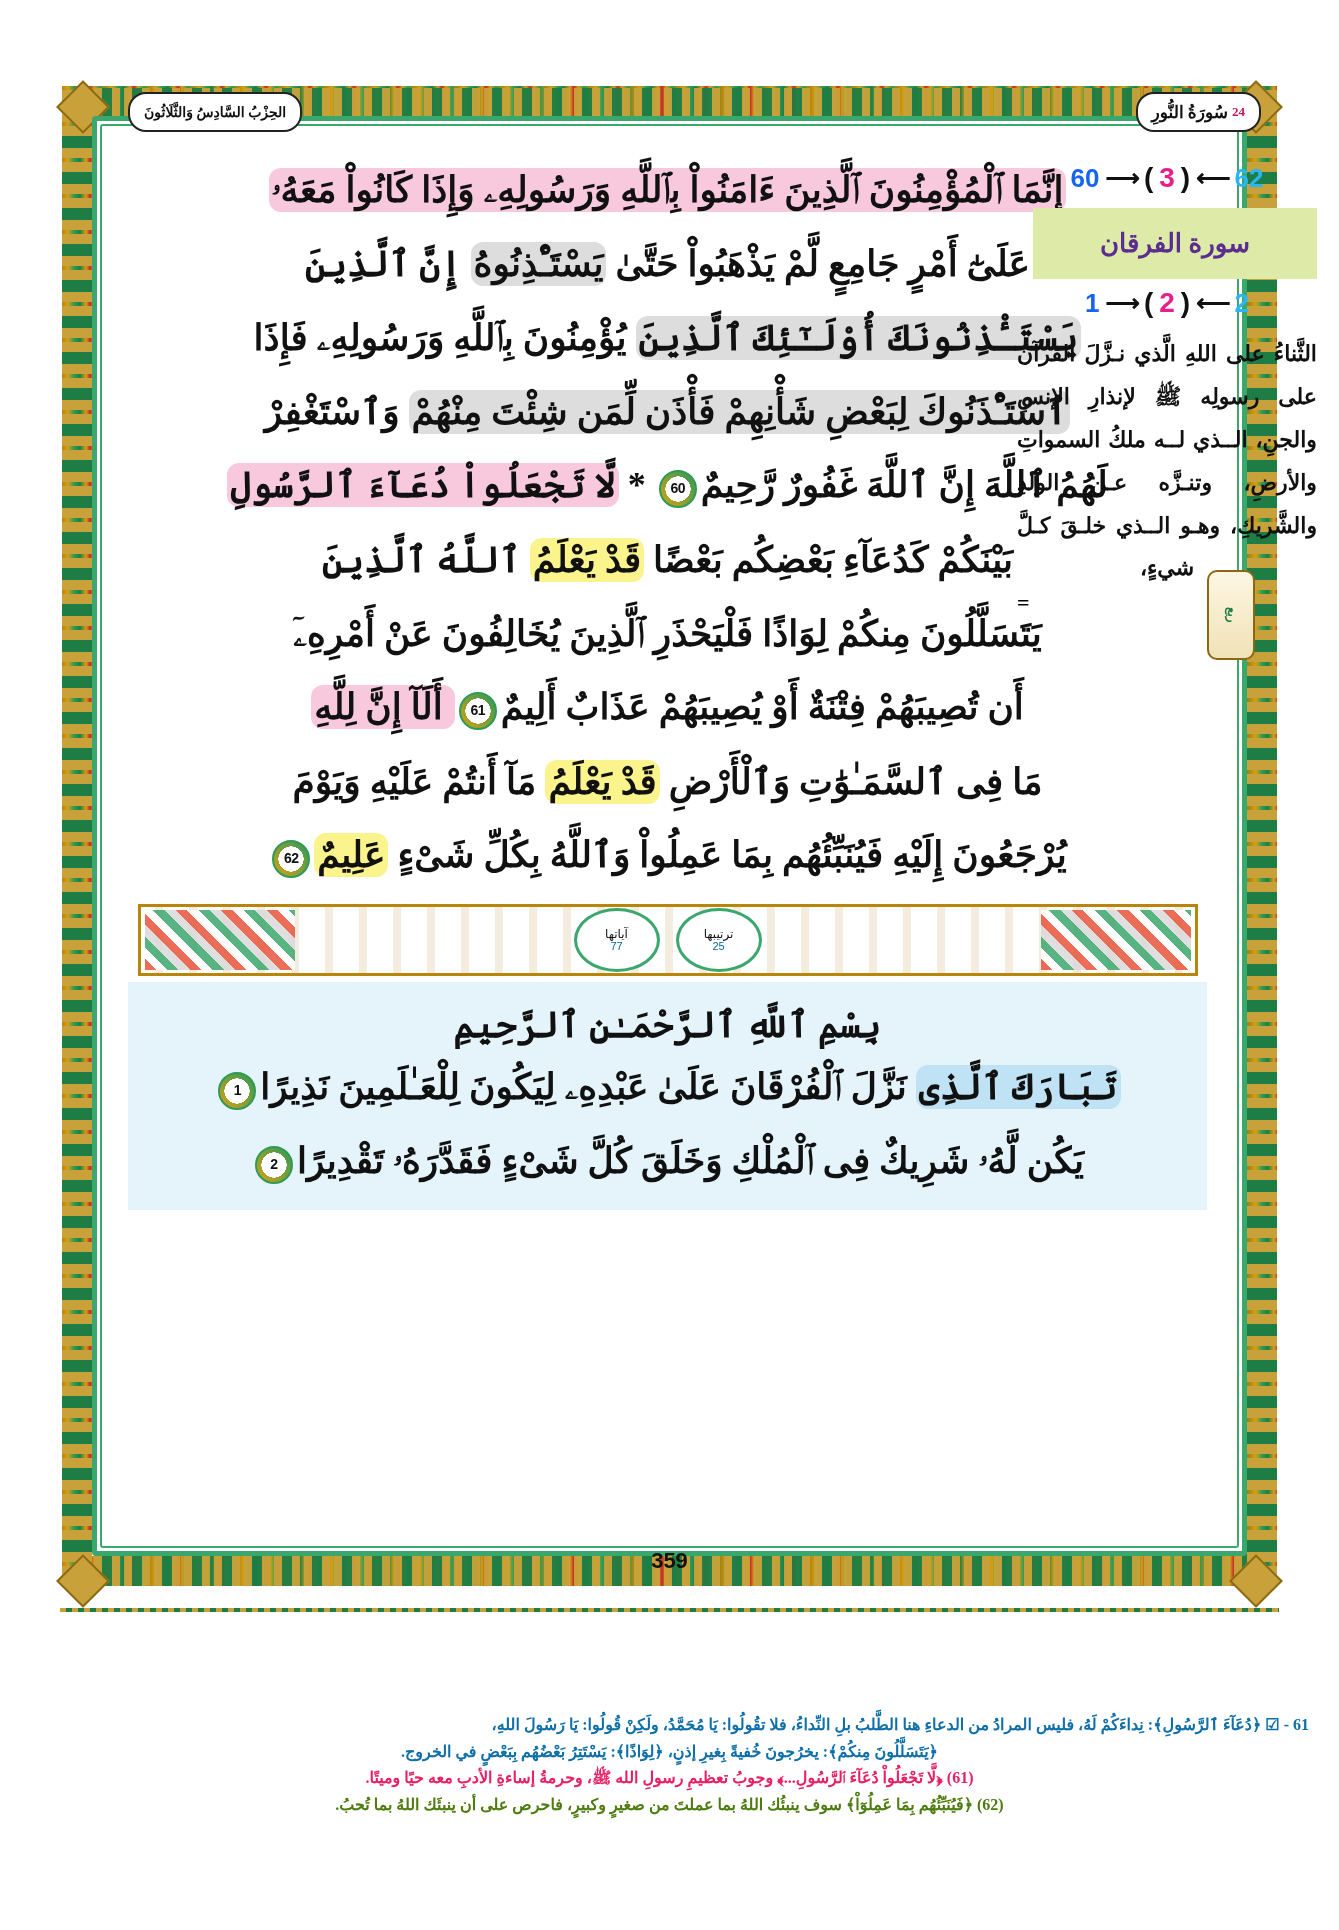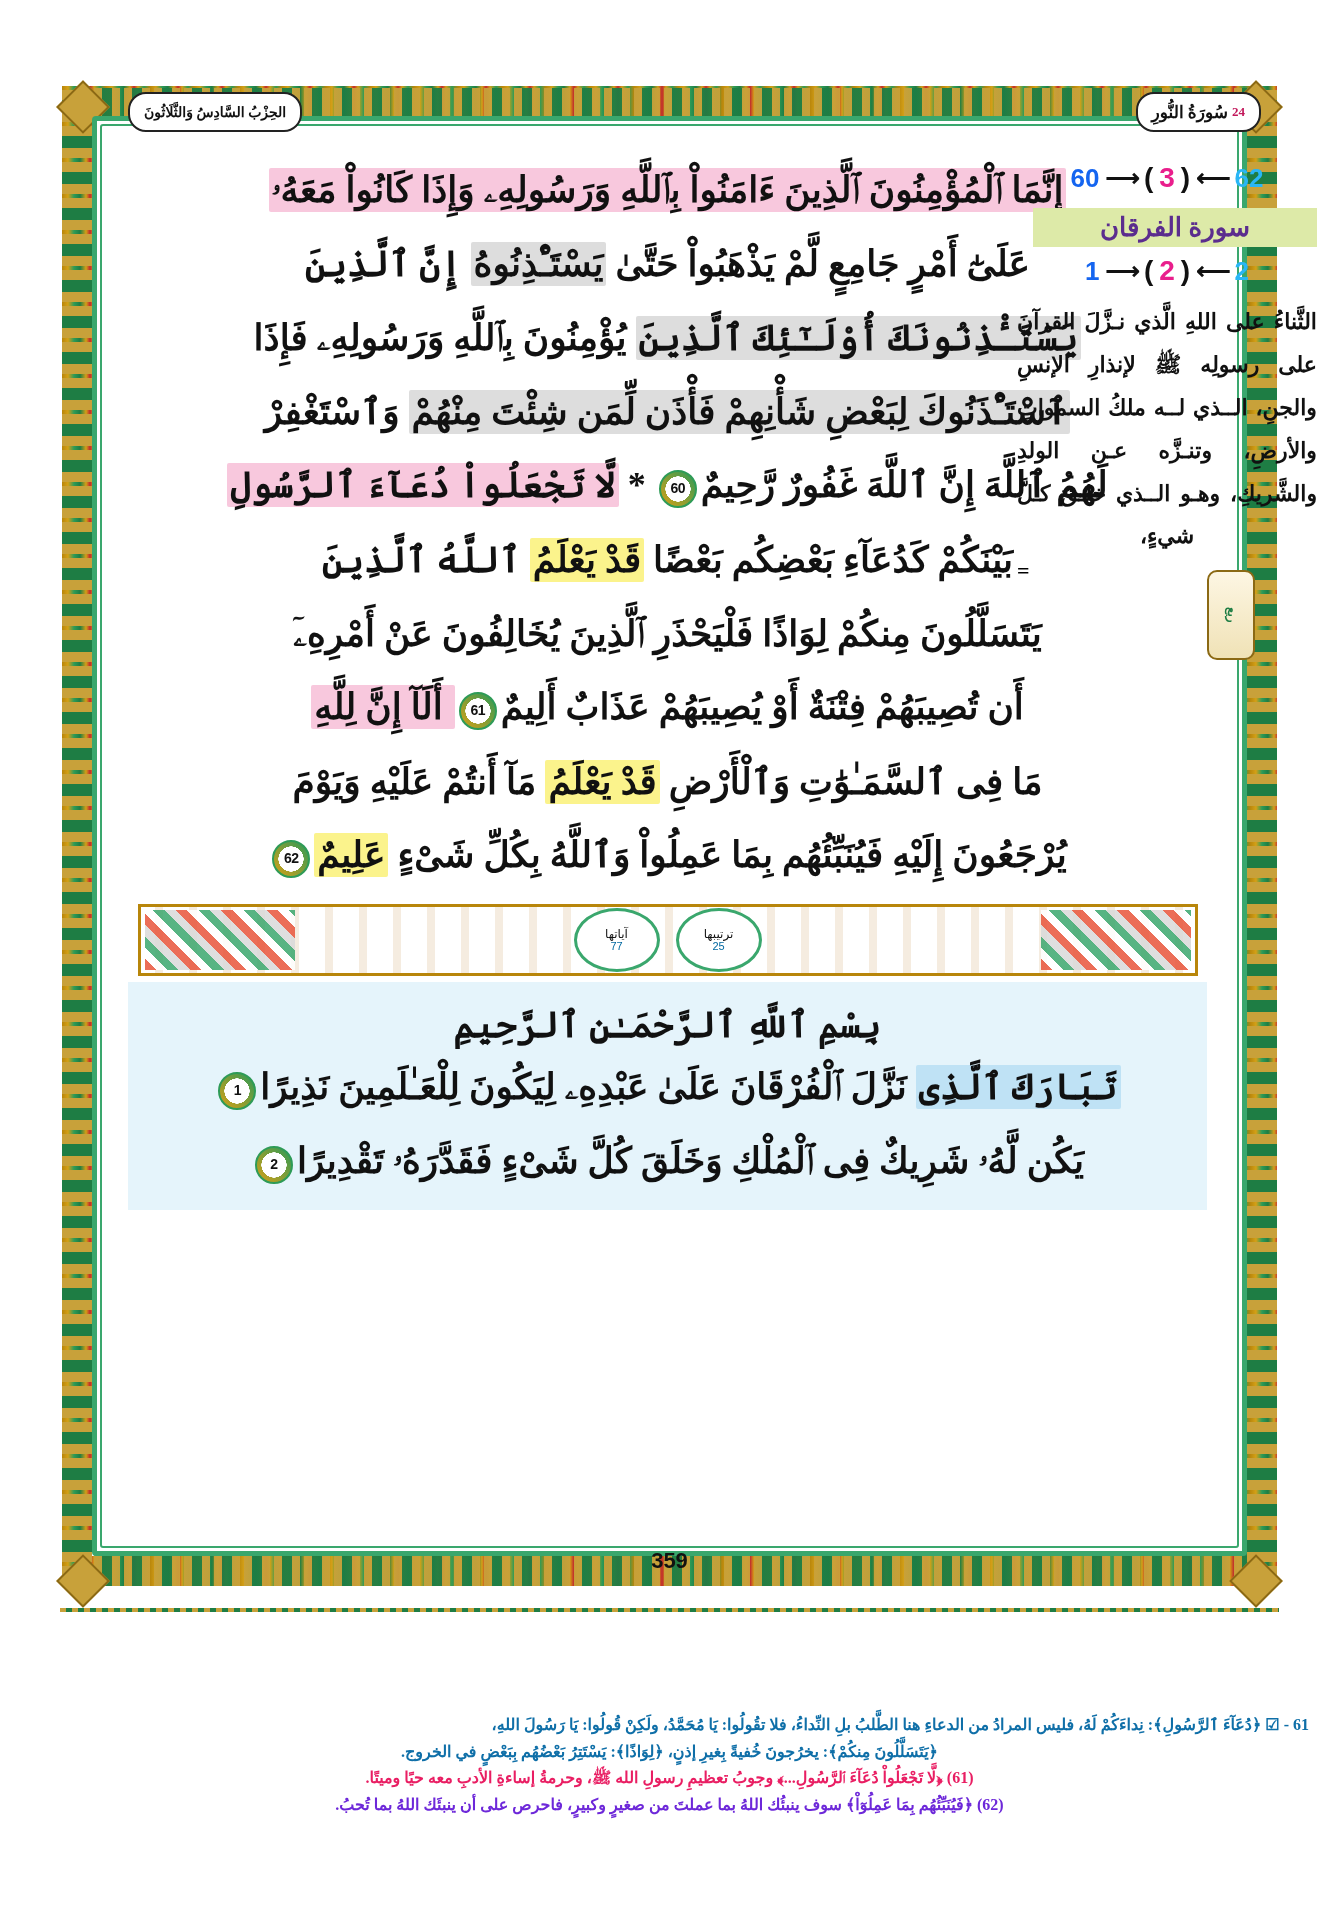--- a/index.html
+++ b/index.html
@@ -98,21 +98,21 @@
     direction:rtl;z-index:5;
   }
   .aline{
     display:flex;align-items:center;justify-content:center;
     height:74px;white-space:nowrap;position:relative;
   }
   .aline .txt{
     font-size:36px;line-height:1.1;color:#111;font-weight:600;
     letter-spacing:-0.5px;
   }
-  .hl{padding:2px 3px;border-radius:2px;}
+  .hl{padding:2px 3px;border-radius:12px;}
   .hl-pink{background:#f8c8dd;}
   .hl-gray{background:#dddddd;}
   .hl-yellow{background:#fbf38c;}
   .hl-blue{background:#bfe2f5;}
   .hl-green{background:#d6ebb0;}
 
   .ayah-mark{
     display:inline-flex;align-items:center;justify-content:center;
     width:34px;height:34px;margin:0 4px;
     font-size:14px;font-weight:700;color:#111;
@@ -199,21 +199,21 @@
   .vrange .vcount{color:#e91e8c;font-size:28px;}
   .vrange .paren{color:#111;font-size:28px;}
   .vrange .arrow{color:#111;font-size:24px;letter-spacing:-2px;}
 
   .side-text{
     font-size:22px;line-height:1.95;color:#111;text-align:justify;
     text-align-last:center;font-weight:600;
   }
   .surah-tag{
     background:#ddeaa8;color:#5b2d8e;font-size:26px;font-weight:700;
-    text-align:center;padding:4px 0;margin:12px 0 8px 16px;
+    text-align:center;padding:20px 0;margin:12px 0 8px 16px;
   }
   .cont-eq{font-size:22px;font-weight:700;}
 
   
   #footnotes{
     position:absolute;left:30px;right:30px;bottom:110px;
     direction:rtl;text-align:justify;
   }
   .fn{font-size:16px;line-height:1.55;font-weight:700;margin:2px 0;}
 
@@ -339,16 +339,16 @@
     <div class="side-text">الثَّناءُ على اللهِ الَّذي نـزَّلَ القرآنَ على رسولِه ﷺ لإنذارِ الإنسِ والجنِ، الــذي لــه ملكُ السمواتِ والأرضِ، وتنـزَّه عـن الولدِ والشَّريكِ، وهـو الــذي خلـقَ كـلَّ شيءٍ،</div>
     <div class="cont-eq" style="text-align:left;">=</div>
   </div>
 
   <div class="divider-rule"></div>
 
   <div id="footnotes">
       <div class="fn" style="color: rgb(15, 111, 168); text-align: justify;"><span class="idx">61 </span><span>- ☑ ﴿دُعَآءَ ٱلرَّسُولِ﴾: نِداءَكُمْ لَهُ، فليس المرادُ من الدعاءِ هنا الطَّلبُ بلِ النِّداءُ، فلا تقُولُوا: يَا مُحَمَّدُ، ولَكِنْ قُولُوا: يَا رَسُولَ اللهِ،</span></div>
       <div class="fn" style="color: rgb(15, 111, 168); text-align: center;"><span>﴿يَتَسَلَّلُونَ مِنكُمْ﴾: يخرُجونَ خُفيةً بِغيرِ إذنٍ، ﴿لِوَاذًا﴾: يَسْتَتِرُ بَعْضُهُم بِبَعْضٍ في الخروج.</span></div>
       <div class="fn" style="color: rgb(233, 30, 99); text-align: center;"><span class="idx">(61) </span><span>﴿لَّا تَجْعَلُواْ دُعَآءَ ٱلرَّسُولِ...﴾ وجوبُ تعظيمِ رسولِ الله ﷺ، وحرمةُ إساءةِ الأدبِ معه حيًا وميتًا.</span></div>
-      <div class="fn" style="color: #6d28d9; text-align: center;"><span class="idx">(62) </span><span>﴿فَيُنَبِّئُهُم بِمَا عَمِلُوٓاْ﴾ سوف ينبئُك اللهُ بما عملتَ من صغيرٍ وكبيرٍ، فاحرص على أن ينبئَك اللهُ بما تُحبُ.</span></div>
+      <div class="fn" style="color: #4d7c0f; text-align: center;"><span class="idx">(62) </span><span>﴿فَيُنَبِّئُهُم بِمَا عَمِلُوٓاْ﴾ سوف ينبئُك اللهُ بما عملتَ من صغيرٍ وكبيرٍ، فاحرص على أن ينبئَك اللهُ بما تُحبُ.</span></div>
     </div>
 
 </div>
 
 </body></html>

